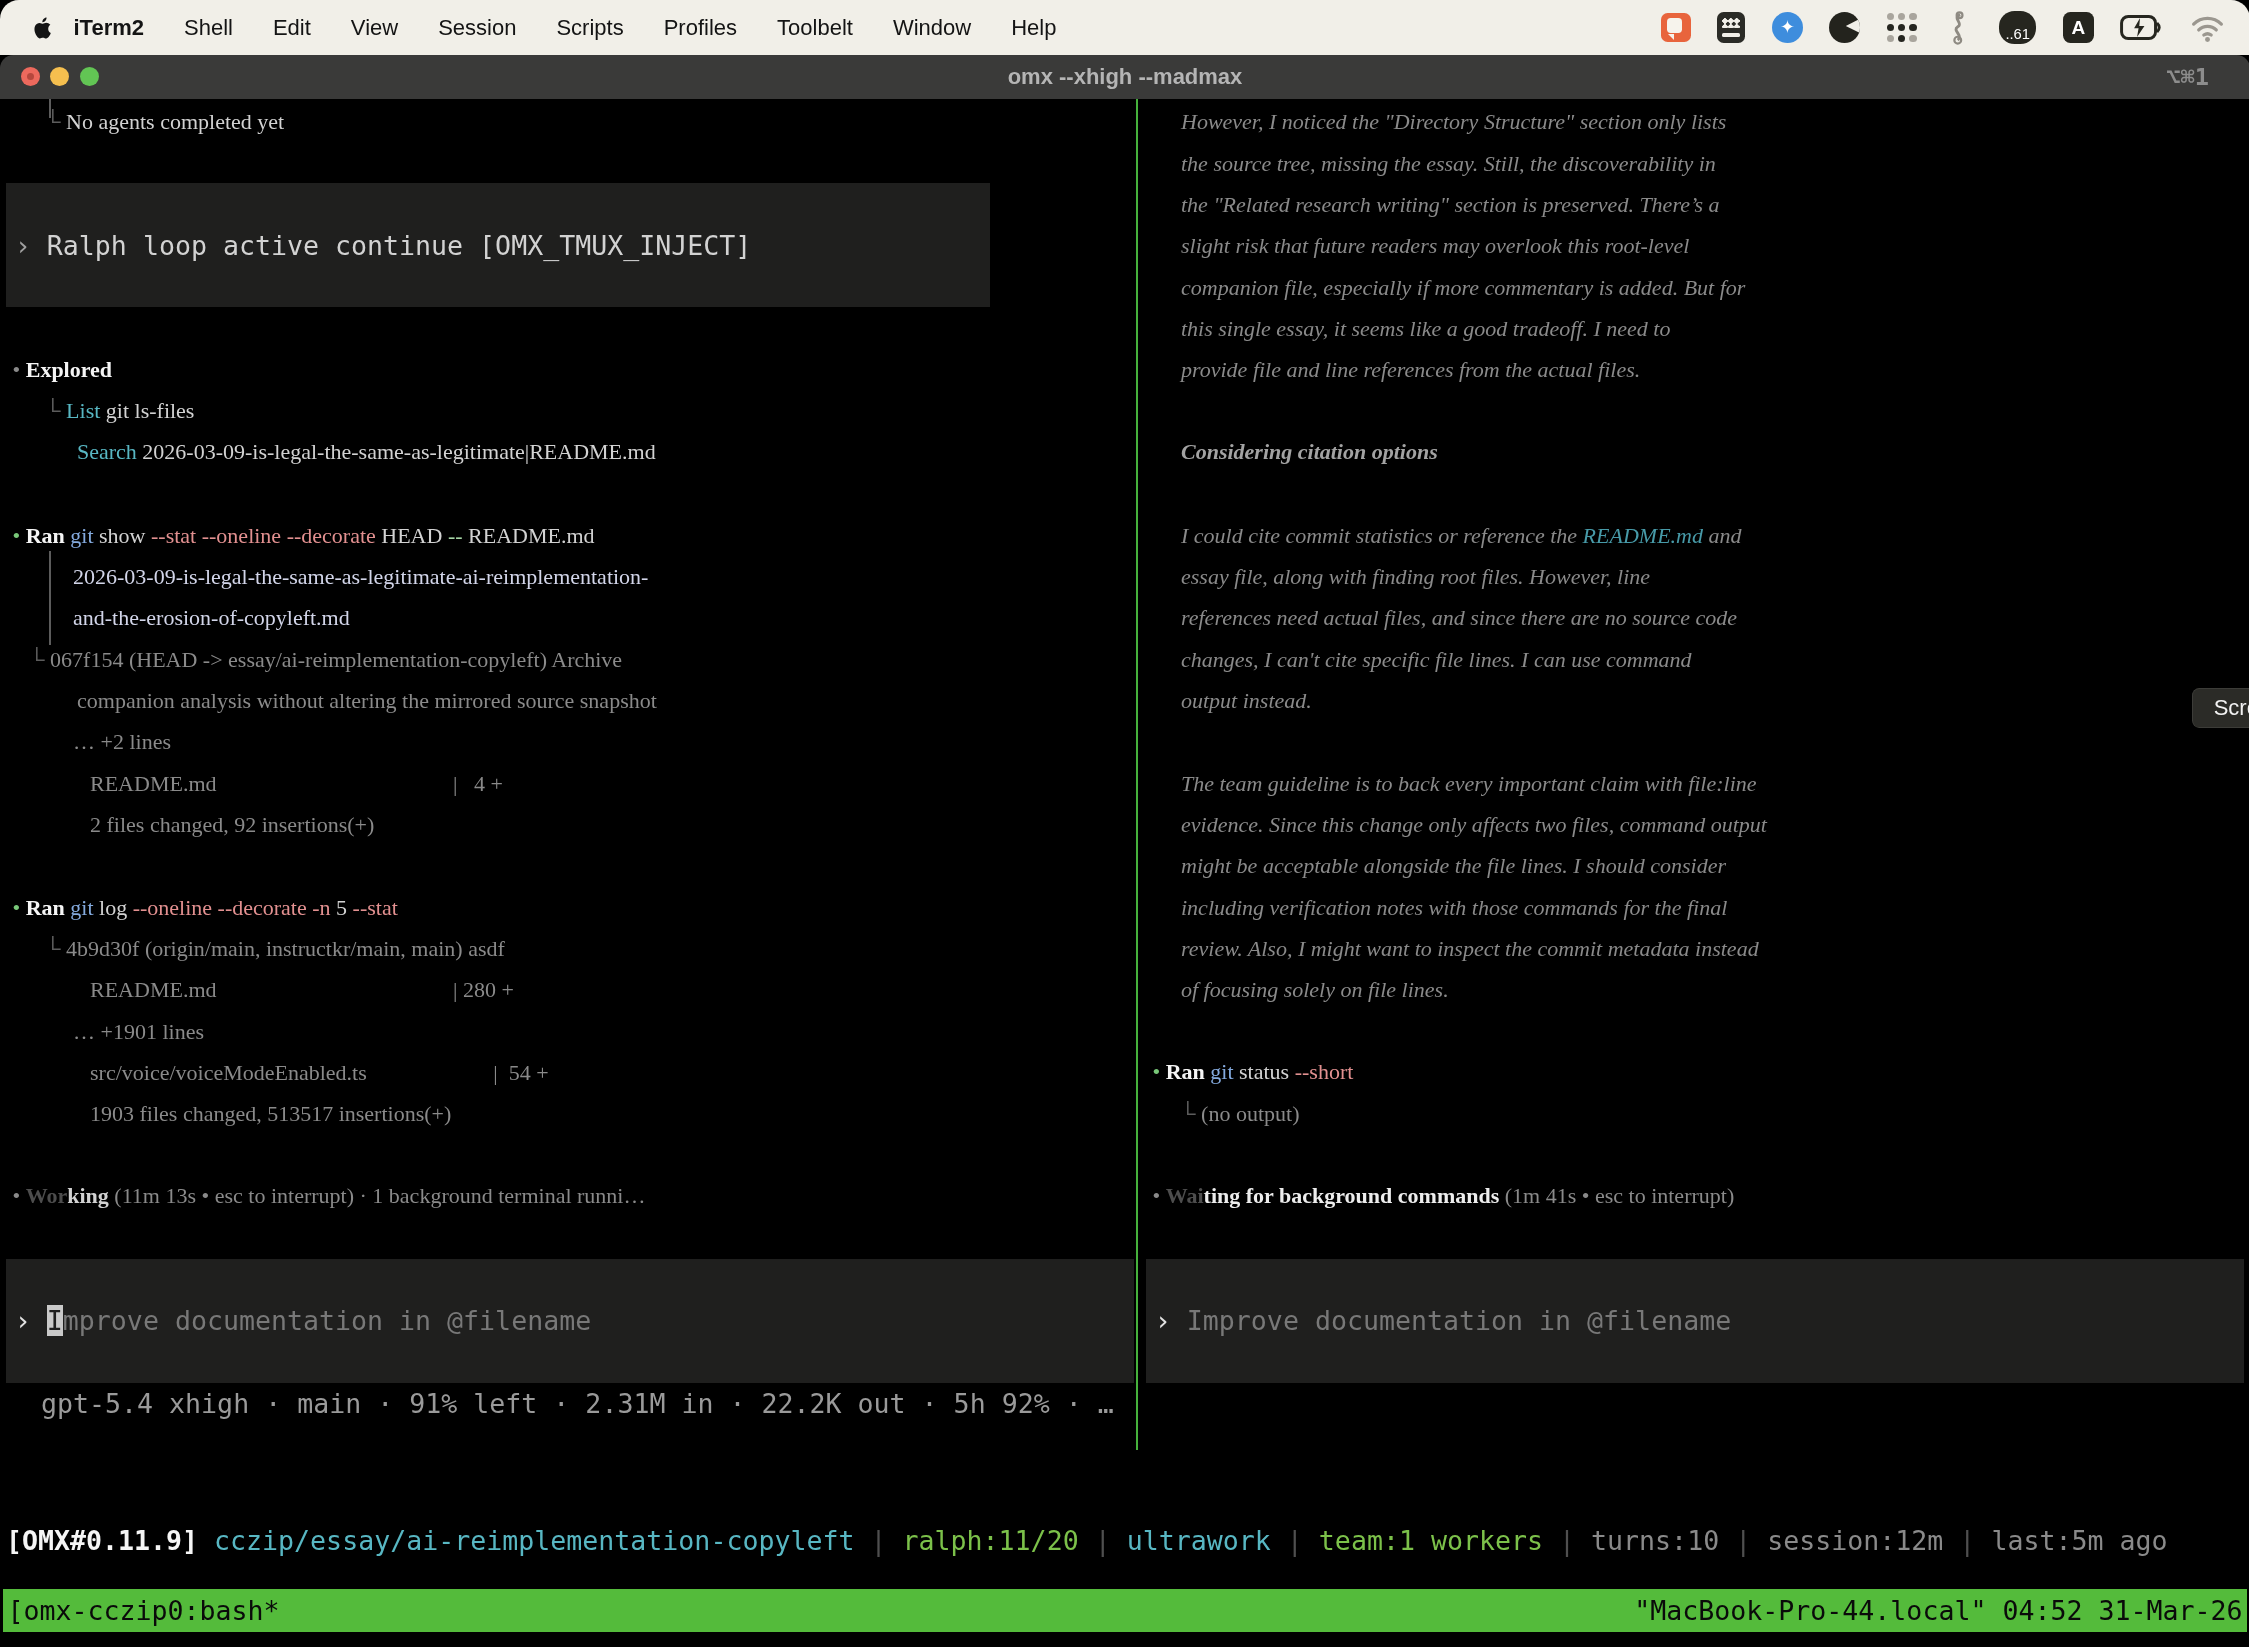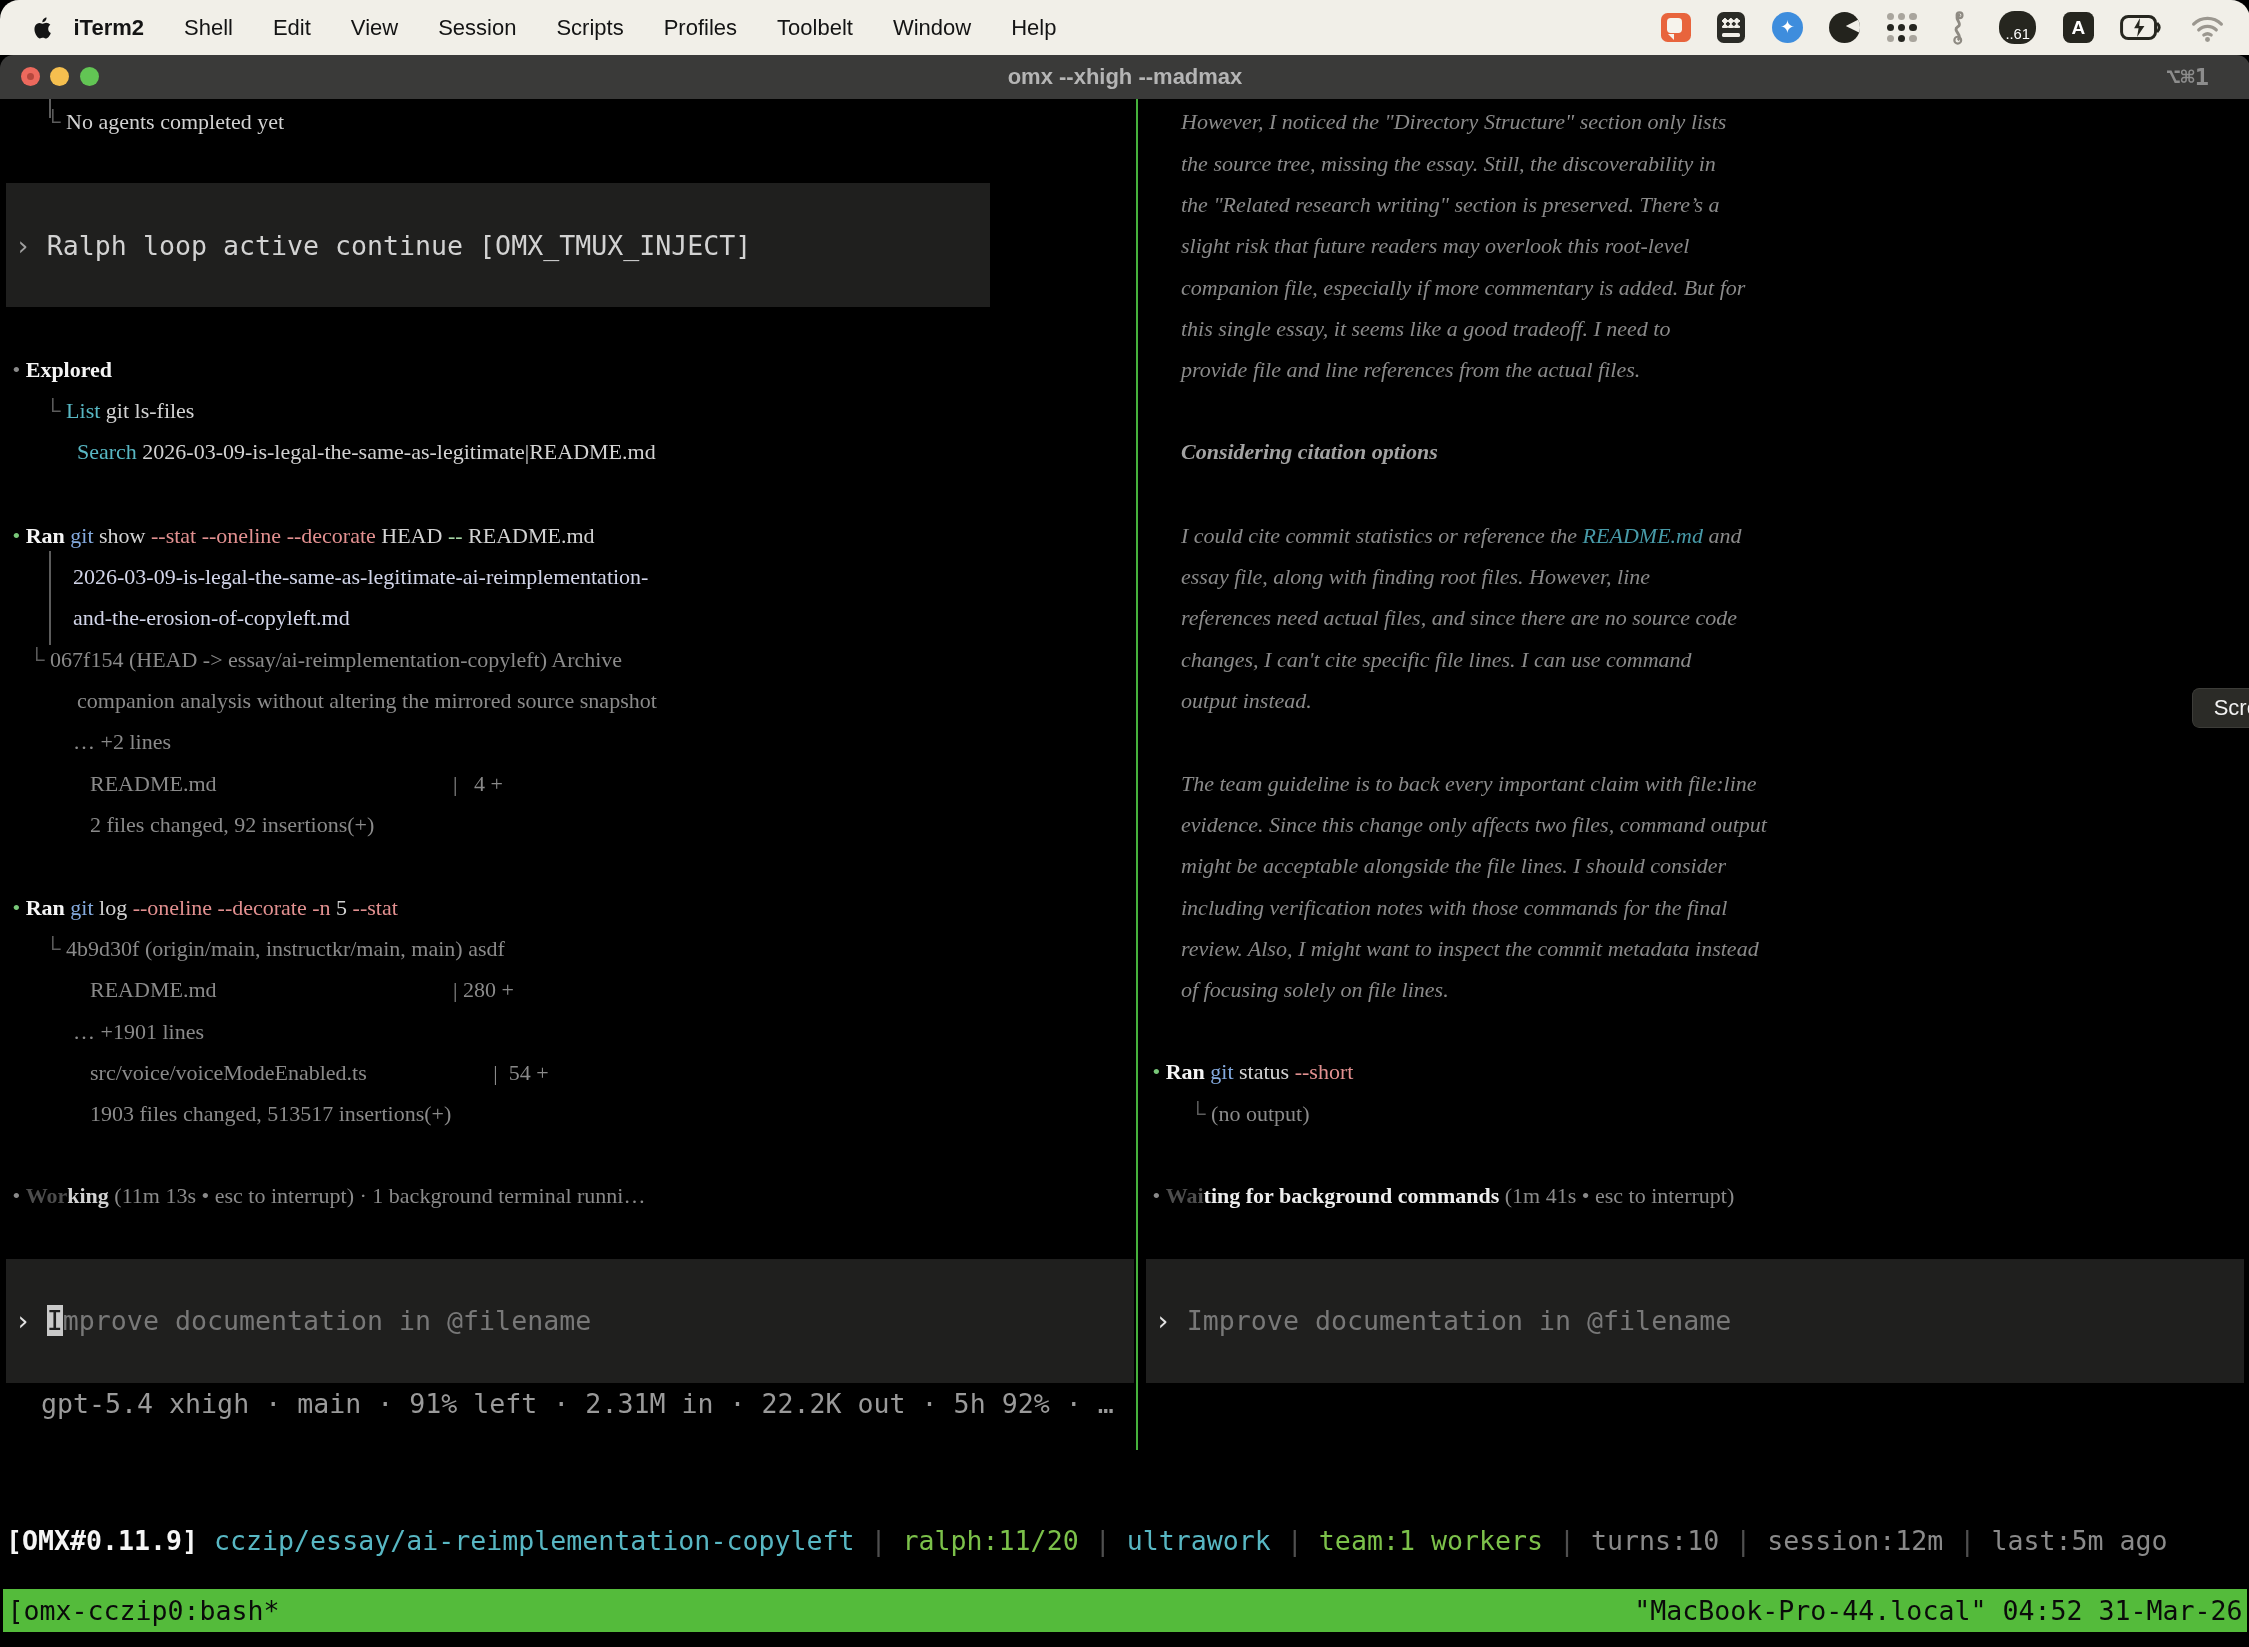--- a/index.html
+++ b/index.html
@@ -239,21 +239,21 @@
       <div class="tline" style="top: 498px; left: 41px;"><span class="sg-i">references need actual files, and since there are no source code</span></div>
       <div class="tline" style="top: 540px; left: 41px;"><span class="sg-i">changes, I can't cite specific file lines. I can use command</span></div>
       <div class="tline" style="top: 581px; left: 41px;"><span class="sg-i">output instead.</span></div>
       <div class="tline" style="top: 664px; left: 41px;"><span class="sg-i">The team guideline is to back every important claim with file:line</span></div>
       <div class="tline" style="top: 705px; left: 41px;"><span class="sg-i">evidence. Since this change only affects two files, command output</span></div>
       <div class="tline" style="top: 746px; left: 41px;"><span class="sg-i">might be acceptable alongside the file lines. I should consider</span></div>
       <div class="tline" style="top: 788px; left: 41px;"><span class="sg-i">including verification notes with those commands for the final</span></div>
       <div class="tline" style="top: 829px; left: 41px;"><span class="sg-i">review. Also, I might want to inspect the commit metadata instead</span></div>
       <div class="tline" style="top: 870px; left: 41px;"><span class="sg-i">of focusing solely on file lines.</span></div>
       <div class="tline" style="top: 952px; left: 12.5px;"><span class="sg-g">• </span><span class="sg-b">Ran</span><span class="sg-t"> </span><span class="sg-bl">git</span><span class="sg-t"> status </span><span class="sg-s">--short</span></div>
-      <div class="tline" style="top: 994px; left: 50px;"><span class="sg-tr">└ </span><span class="sg-d">(no output)</span></div>
+      <div class="tline" style="top: 994px; left: 40px;"><span class="sg-tr">└ </span><span class="sg-d">(no output)</span></div>
       <div class="tline" style="top: 1076px; left: 12.5px;"><span class="sg-d">• </span><span class="sg-sd">Wai</span><span class="sg-bw">ting for background commands</span><span class="sg-d"> (1m 41s • esc to interrupt)</span></div>
     </div>
   <div class="inputbox" style="top:1160px;left:5.9px;width:1098px;height:124px;">
     <div class="ibline" style="top:41px;"><span class="prompt-bright">› </span><span class="ph">Improve documentation in @filename</span></div>
   </div>
 </div>
 
 <div id="screen-tab">
     <span>Scre</span>
   </div>

